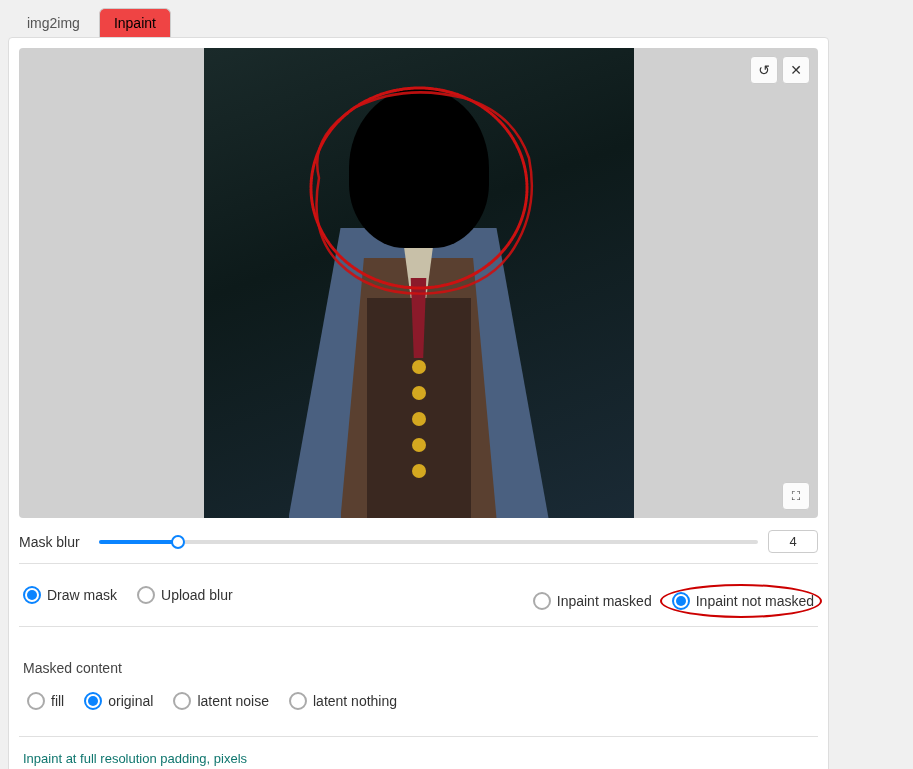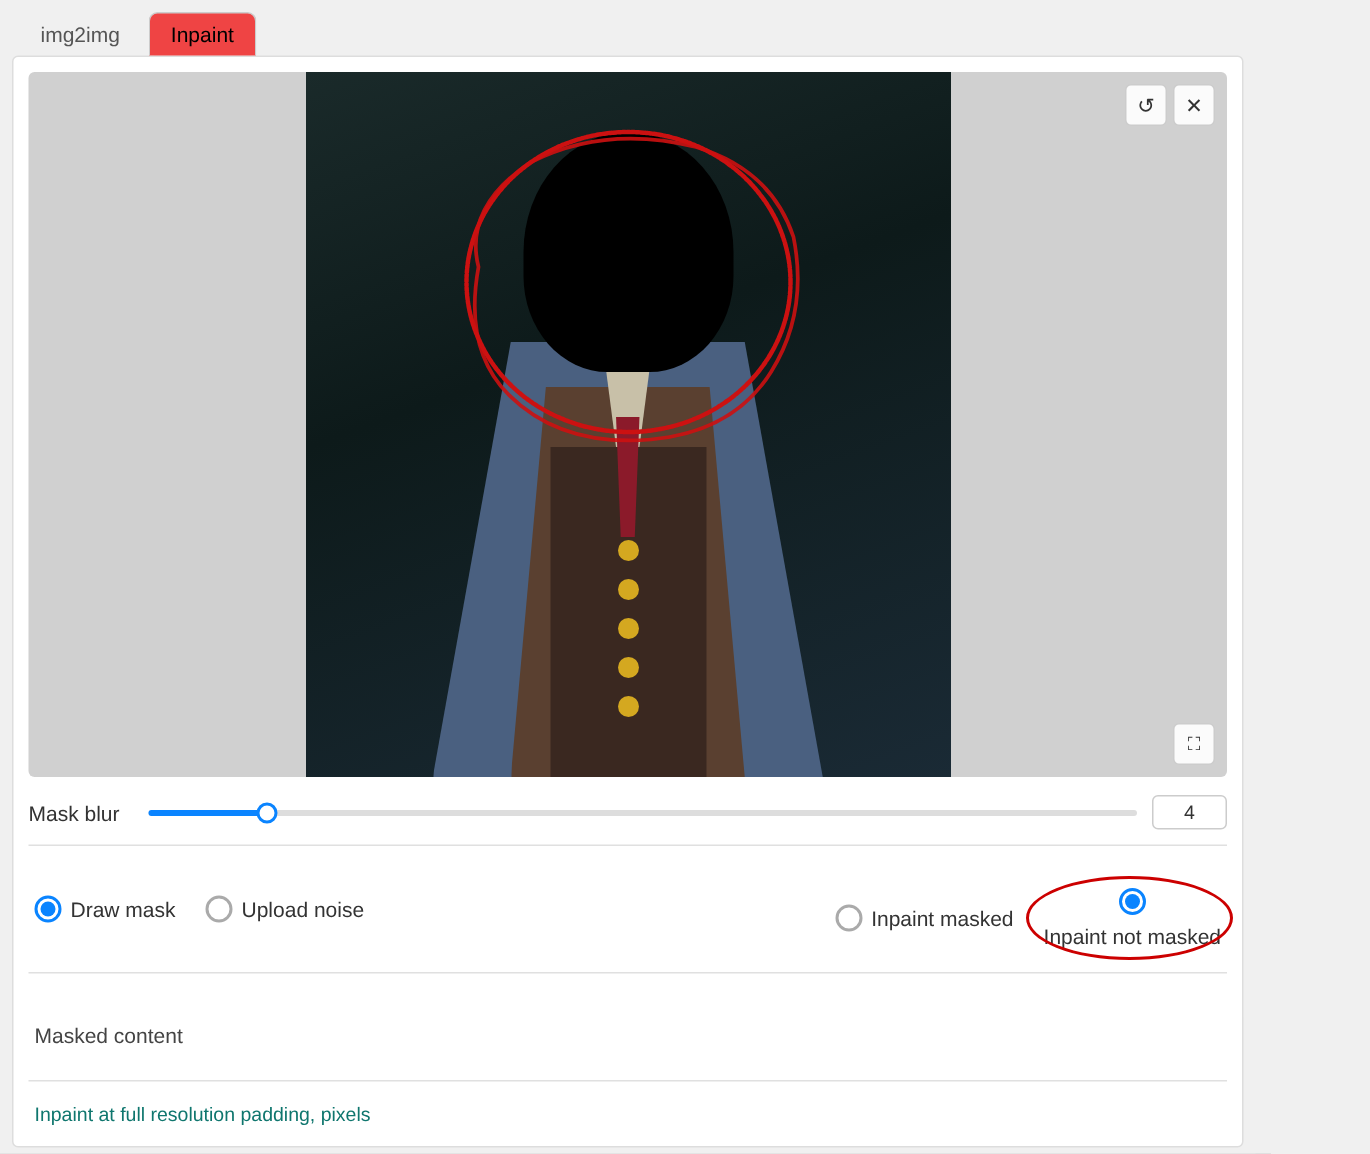--- a/index.html
+++ b/index.html
@@ -286,21 +286,20 @@
     }
     
     .masked-content-label {
       font-size: 14px;
       color: #444;
       margin-bottom: 6px;
     }
     
     .radio-highlight {
       position: relative;
-      flex-direction: column;
     }
     .radio-highlight::after {
       content: '';
       position: absolute;
       top: -8px;
       left: -12px;
       right: -8px;
       bottom: -8px;
       border: 2px solid #cc0000;
       border-radius: 50%;
@@ -382,21 +381,21 @@
 
           <div class="radio-item">
             <div class="radio-outer checked">
               <div class="radio-inner"></div>
             </div>
             <span class="radio-label">Draw mask</span>
           </div>
 
           <div class="radio-item">
             <div class="radio-outer"></div>
-            <span class="radio-label">Upload noise</span>
+            <span class="radio-label">Upload blur</span>
           </div>
         </div>
 
         <div style="display:flex; gap:20px;margin-top:12px;">
 
           <div class="radio-item">
             <div class="radio-outer"></div>
             <span class="radio-label">Inpaint masked</span>
           </div>
 
@@ -406,20 +405,44 @@
             </div>
             <span class="radio-label">Inpaint not masked</span>
           </div>
         </div>
       </div>
 
       <div class="divider"></div>
 
       <div style="padding: 6px 4px; margin-top: 27px;">
         <div class="masked-content-label">Masked content</div>
+        <div class="radio-group">
+
+          <div class="radio-item">
+            <div class="radio-outer"></div>
+            <span class="radio-label">fill</span>
+          </div>
+
+          <div class="radio-item">
+            <div class="radio-outer checked">
+              <div class="radio-inner"></div>
+            </div>
+            <span class="radio-label">original</span>
+          </div>
+
+          <div class="radio-item">
+            <div class="radio-outer"></div>
+            <span class="radio-label">latent noise</span>
+          </div>
+
+          <div class="radio-item">
+            <div class="radio-outer"></div>
+            <span class="radio-label">latent nothing</span>
+          </div>
+        </div>
       </div>
 
       <div class="divider"></div>
 
       <div style="font-size:13px; color:#0f766e; padding: 4px;">Inpaint at full resolution padding, pixels</div>
     </div>
 
   </div>
 </div>
 

